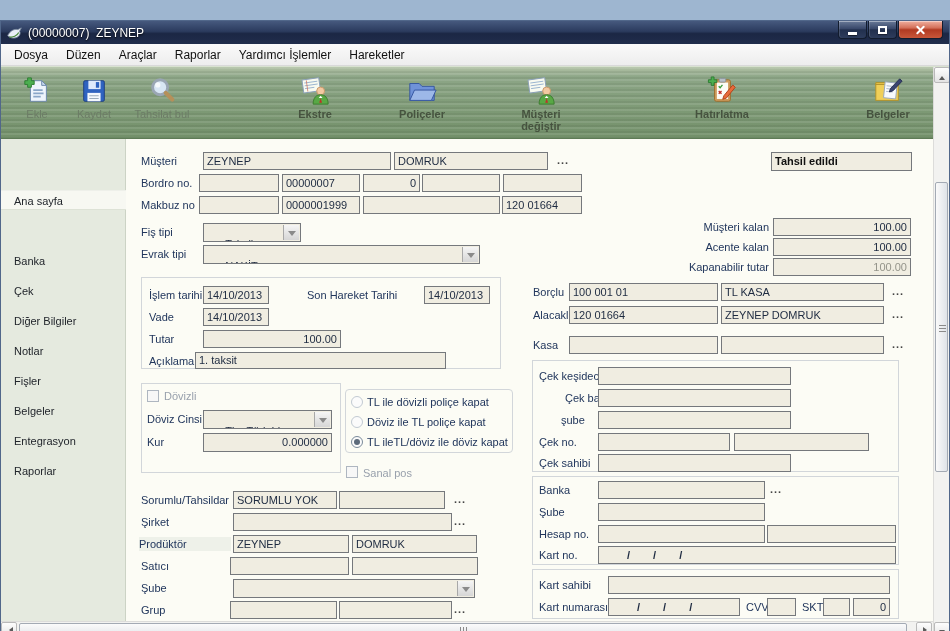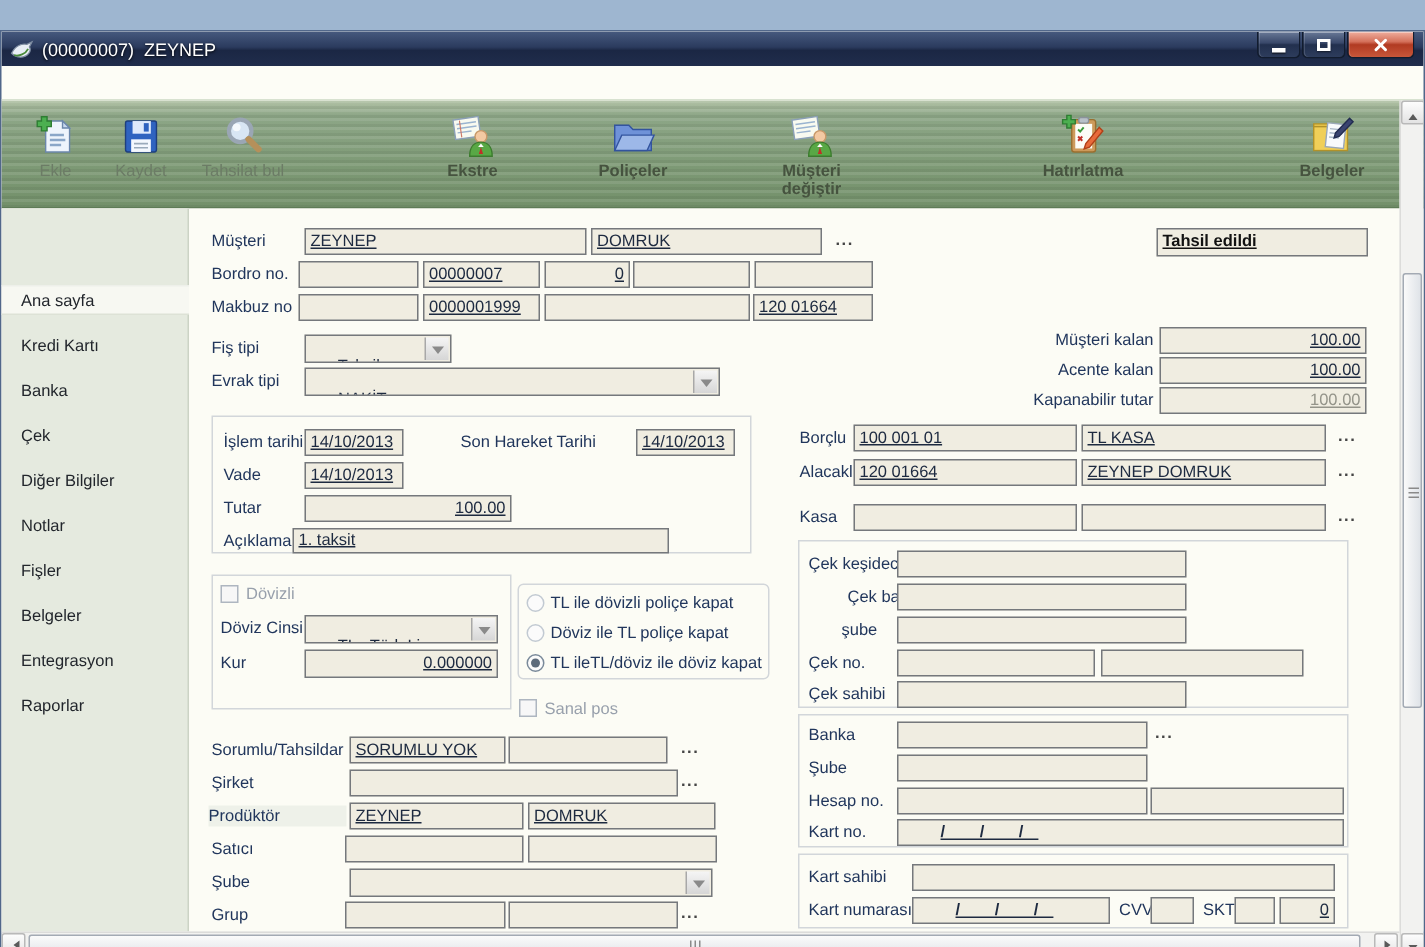--- a/index.html
+++ b/index.html
@@ -51,21 +51,21 @@
   .sidebar { position:absolute; left:0; top:0; width:125px; height:482px; background:#e5eadf;
     border-right:1px solid #ccd3c5; }
   .side-item { position:absolute; left:0; width:125px; height:20px; line-height:20px; padding-left:13px;
     font-size:11px; color:#22262c; cursor:pointer; white-space:nowrap; }
   .side-item.sel { background:#f7f8f2; border-top:1px solid #eef0ea; border-bottom:1px solid #dde2d6; }
 
   .lbl { position:absolute; font-size:11px; color:#21365c; white-space:nowrap; }
   .lbl.dim { color:#98a0ac; }
   .lbl.rt { text-align:right; }
   .fld { position:absolute; height:18px; background:#f0ede1; border:1px solid #75787c; font-size:11px;
-    color:#1d2a40; padding:2px 3px 14px 3px; white-space:nowrap; overflow:hidden; cursor:text;text-decoration:underline; }
+    color:#1d2a40; padding:2px 3px 14px 3px; white-space:nowrap; overflow:hidden; cursor:text; }
   .fld.r { text-align:right; }
   .fld.dis { color:#94948a; }
   .fld.bold { font-weight:bold; color:#111; }
   .fld.mask { font-weight:bold; padding-left:28px; letter-spacing:10px; }
   .dots { position:absolute; font-size:11px; font-weight:bold; color:#444; cursor:pointer; letter-spacing:1px; }
   .dd { position:absolute; height:19px; background:#f0ede1; border:1px solid #75787c; font-size:11px;
     color:#1d2a40; padding:2px 18px 0 3px; white-space:pre; overflow:hidden; cursor:pointer; }
   .dda { position:absolute; right:1px; top:1px; bottom:1px; width:16px;
     background:linear-gradient(180deg,#f5f5f5,#d6d6d6); border-left:1px solid #a8a8a8; }
   .dda::after { content:""; position:absolute; left:4px; top:6px; border:4px solid transparent;
@@ -124,20 +124,28 @@
       <div class="wbtn">
           <span class="g-max"></span>
         </div>
       <div class="wbtn close-btn">
           <span class="g-x1"></span>
           <span class="g-x2"></span>
         </div>
     </div>
   </div>
 
+  <div class="menubar">
+    <span class="menu-item">Dosya</span>
+    <span class="menu-item">Düzen</span>
+    <span class="menu-item">Araçlar</span>
+    <span class="menu-item">Raporlar</span>
+    <span class="menu-item">Yardımcı İşlemler</span>
+    <span class="menu-item">Hareketler</span>
+  </div>
 
   <div class="toolbar">
     <div class="tbtn" style="left:13px;width:46px">
       <span class="ticon">
         <svg width="30" height="30" viewBox="0 0 32 32">
           <path d="M9 5h12l5 5v17H9z" fill="#eef4fc" stroke="#6b87ab"></path>
           <path d="M21 5l5 5h-5z" fill="#c9d9ee" stroke="#6b87ab"></path>
           <path d="M12 15h10M12 18.5h11M12 22h8" stroke="#8aa6c8" stroke-width="1.8"></path>
           <path d="M6 2h4v3h3v4h-3v3H6V9H3V5h3z" fill="#4caf50" stroke="#2e7d32"></path>
         </svg>
@@ -233,21 +241,20 @@
         </svg>
         </span>
       <span class="tlabel">Belgeler</span>
     </div>
   </div>
 
   <div class="body">
 
     <div class="sidebar">
       <div class="side-item sel" style="top:51px">Ana sayfa</div>
-      <div class="side-item" style="top:82px">Kredi Kartı</div>
       <div class="side-item" style="top:112px">Banka</div>
       <div class="side-item" style="top:142px">Çek</div>
       <div class="side-item" style="top:202px">Notlar</div>
       <div class="side-item" style="top:172px">Diğer Bilgiler</div>
       <div class="side-item" style="top:232px">Fişler</div>
       <div class="side-item" style="top:262px">Belgeler</div>
       <div class="side-item" style="top:292px">Entegrasyon</div>
       <div class="side-item" style="top:322px">Raporlar</div>
     </div>
 

